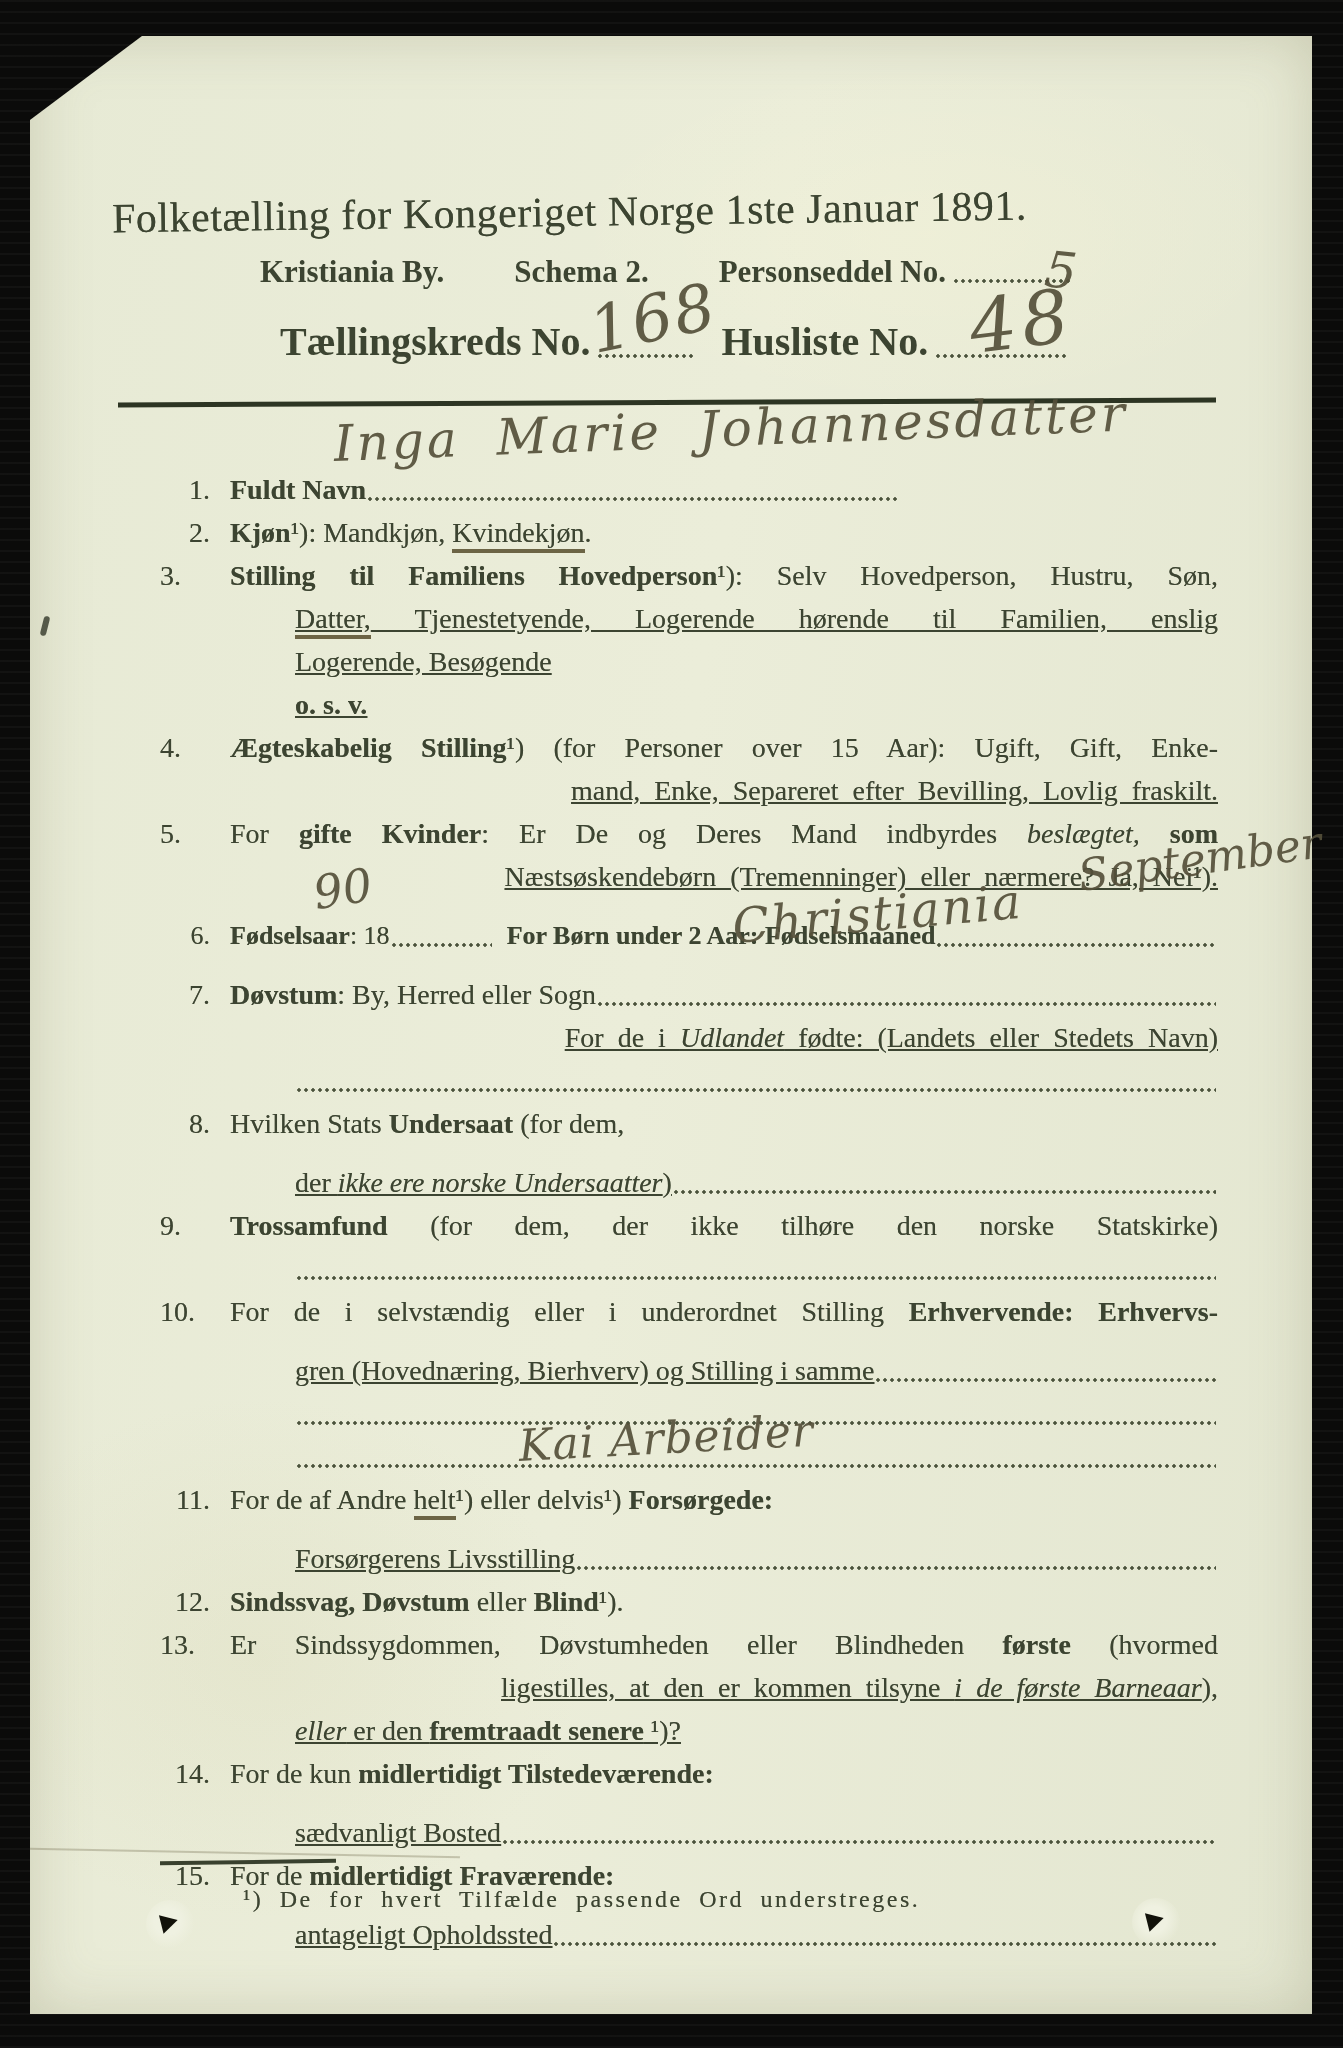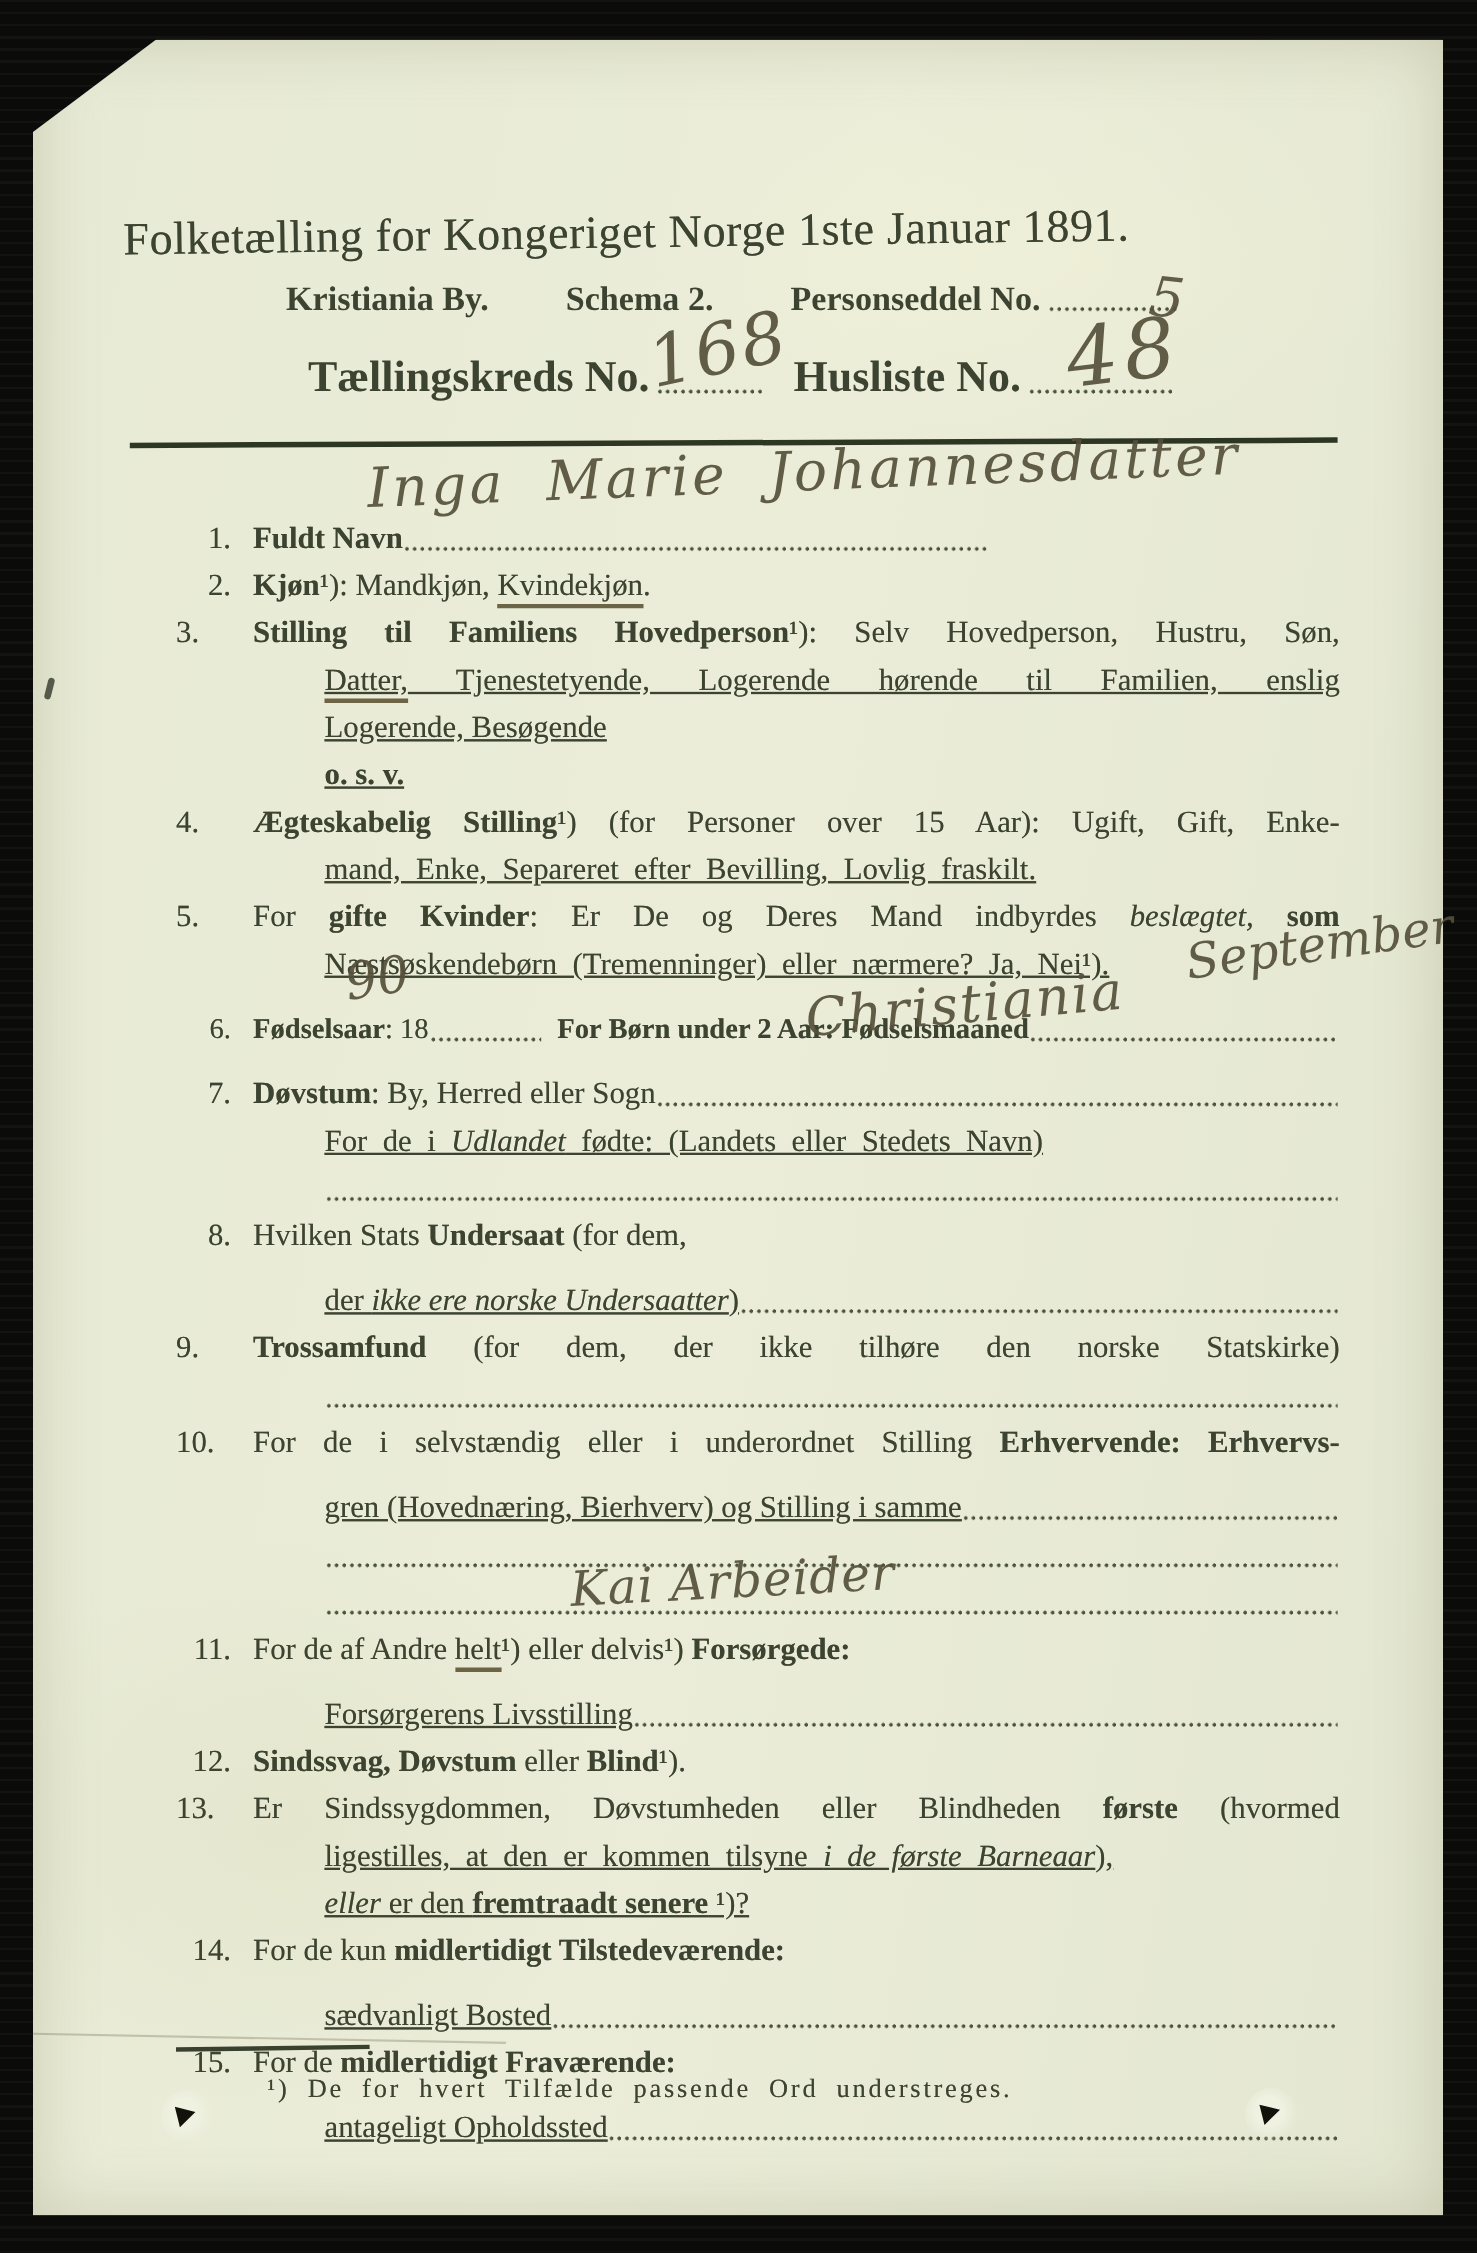--- a/index.html
+++ b/index.html
@@ -46,21 +46,21 @@
   #rule{position:absolute;left:118px;top:400px;width:1098px;height:5px;background:#2d3523;transform:rotate(-0.25deg);}
 
   #form-body{position:absolute;left:160px;top:452px;width:1058px;}
   .line{
     position:relative;padding-left:70px;min-height:43px;line-height:43px;
     font-size:28px;color:var(--ink);box-sizing:border-box;
     text-shadow:0 0 .5px rgba(60,68,49,.6);
   }
   .line.cont{padding-left:135px;text-decoration:underline;}
   .line.jl{text-align:justify;text-align-last:justify;}
-  .line.ws{word-spacing:7px;}
+  .line.ws{word-spacing:7px;text-align:right;}
   .line.lf{display:flex;align-items:flex-end;}
   .line.tight{font-size:26px;}
   .line.pr1{padding-right:318px;}
   .num{position:absolute;left:0;width:50px;text-align:right;}
   .lf .seg{white-space:pre;flex:0 0 auto;margin-top:16px;}
   .seg.b{font-weight:bold;}
   .seg.i{font-style:italic;}
   .seg.u{border-bottom:4px solid rgba(86,76,44,.85);padding-bottom:1px;}
   .dots{
     flex:1 1 auto;height:12px;margin:0 2px 10px 2px;

